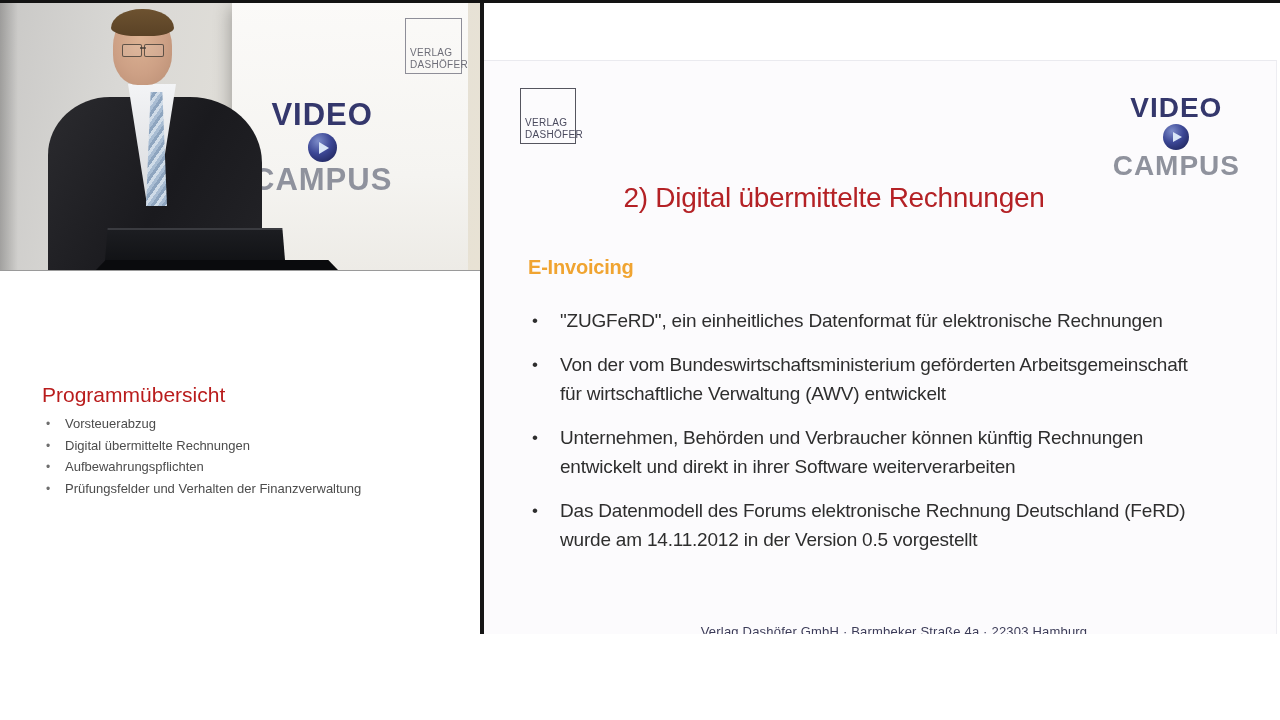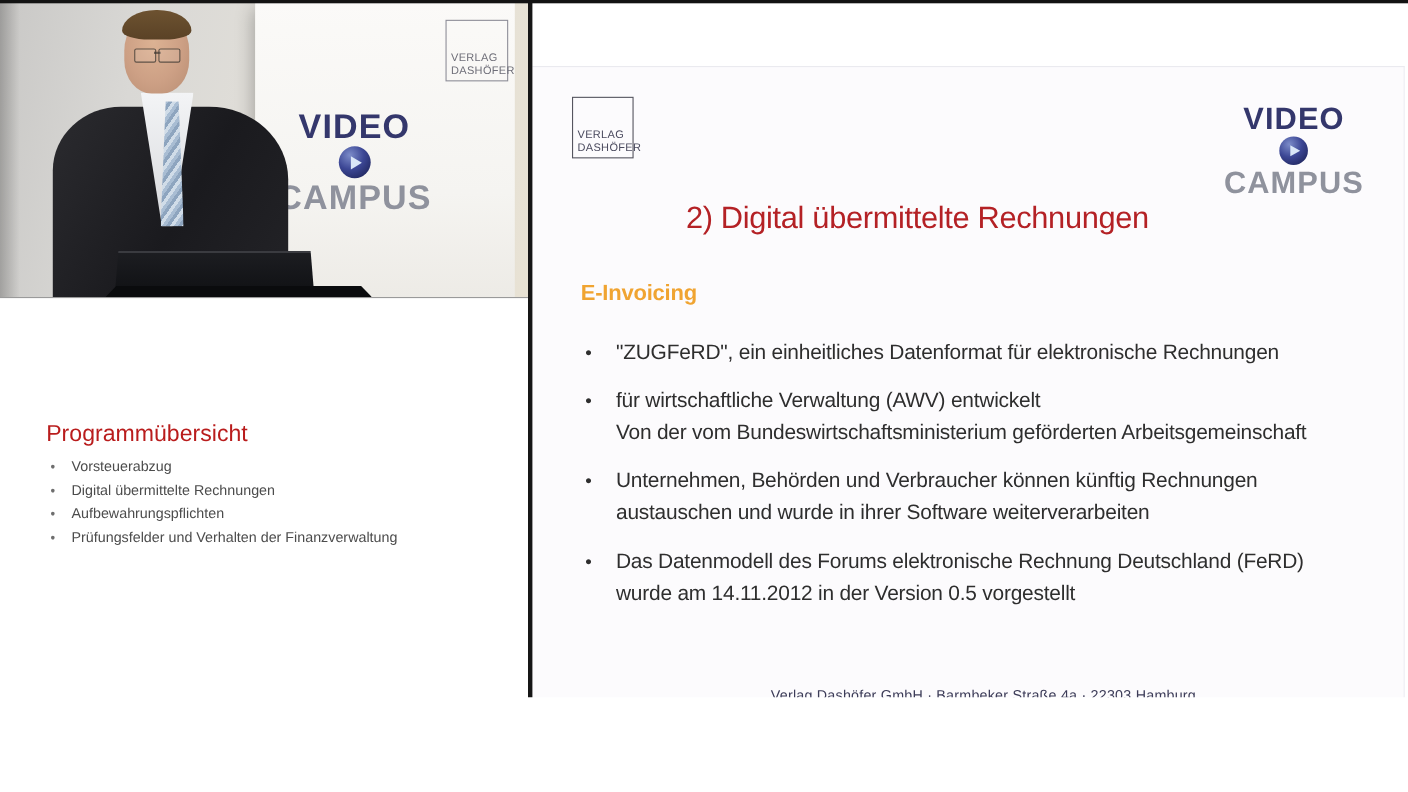--- a/index.html
+++ b/index.html
@@ -186,29 +186,29 @@
       <div class="bullets">
           <div class="bullet-row">
             <span class="dot">•</span>
             <div class="lines">
               <div>"ZUGFeRD", ein einheitliches Datenformat für elektronische Rechnungen</div>
             </div>
           </div>
           <div class="bullet-row">
             <span class="dot">•</span>
             <div class="lines">
+              <div>Von der vom Bundeswirtschaftsministerium geförderten Arbeitsgemeinschaft</div>
               <div>für wirtschaftliche Verwaltung (AWV) entwickelt</div>
-              <div>Von der vom Bundeswirtschaftsministerium geförderten Arbeitsgemeinschaft</div>
             </div>
           </div>
           <div class="bullet-row">
             <span class="dot">•</span>
             <div class="lines">
               <div>Unternehmen, Behörden und Verbraucher können künftig Rechnungen</div>
-              <div>austauschen und wurde in ihrer Software weiterverarbeiten</div>
+              <div>entwickelt und direkt in ihrer Software weiterverarbeiten</div>
             </div>
           </div>
           <div class="bullet-row">
             <span class="dot">•</span>
             <div class="lines">
               <div>Das Datenmodell des Forums elektronische Rechnung Deutschland (FeRD)</div>
               <div>wurde am 14.11.2012 in der Version 0.5 vorgestellt</div>
             </div>
           </div>
         </div>

